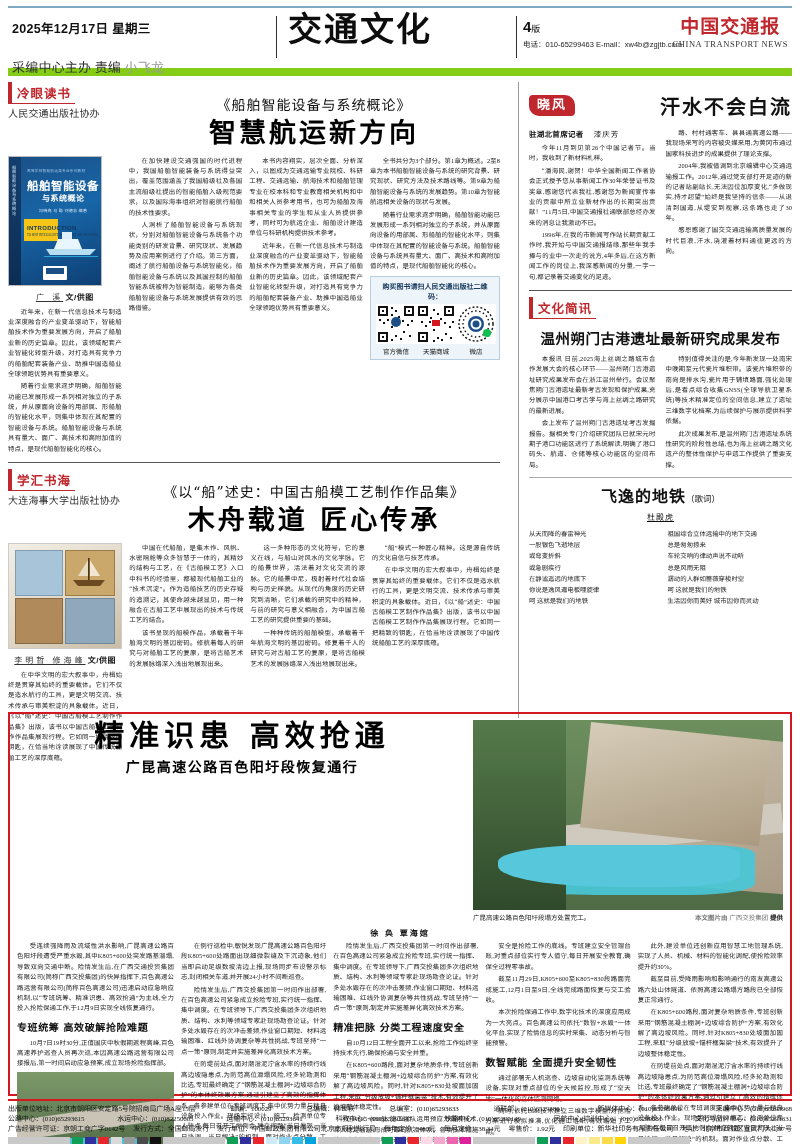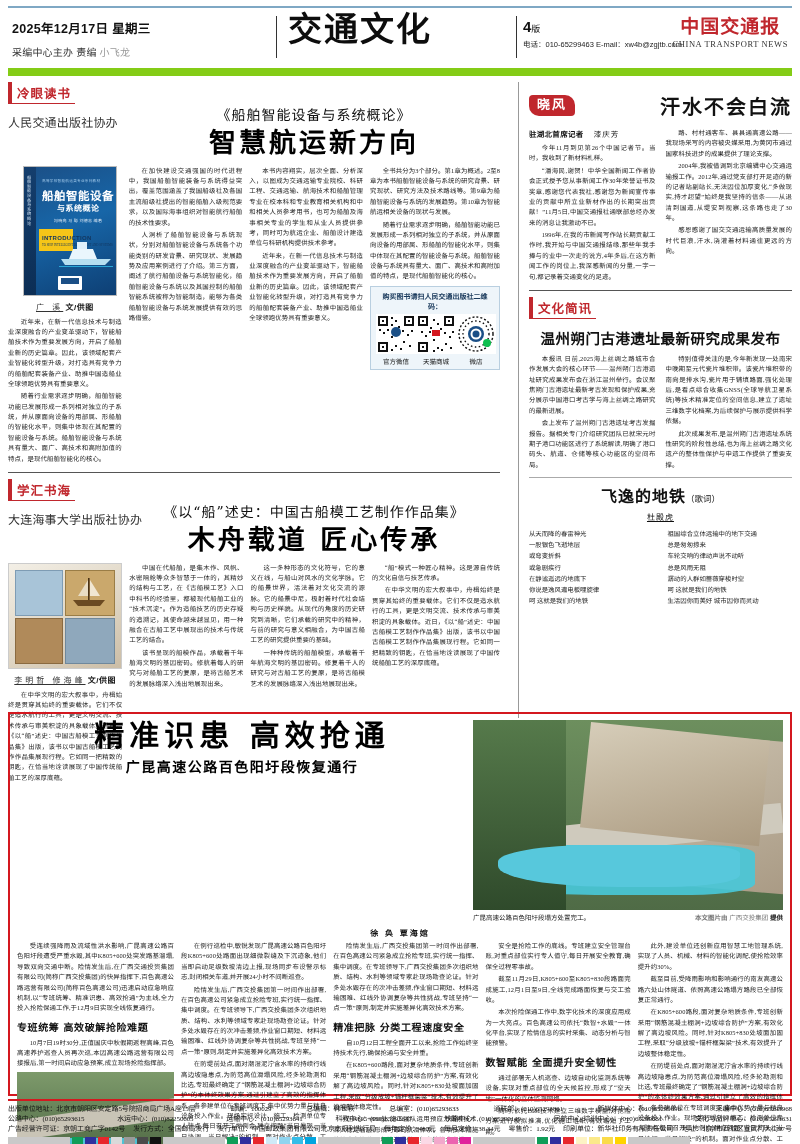--- a/index.html
+++ b/index.html
@@ -8,21 +8,21 @@
     font-family:"Liberation Serif","DejaVu Serif",serif;
     color:#111;overflow:hidden;position:relative;
   }
   .page{width:800px;height:1144px;position:relative;box-sizing:border-box;padding:0 8px;}
 
   
   .masthead{position:relative;height:62px;border-bottom:8px solid #84cc16;margin-top:6px;}
   .masthead:before{content:"";position:absolute;left:0;right:0;top:0;height:2px;background:#7fa8c4;}
   .mh-left{position:absolute;left:4px;top:12px;width:260px;}
   .mh-date{font-family:"Liberation Sans",sans-serif;font-weight:bold;font-size:12.5px;letter-spacing:.3px;color:#111;}
-  .mh-sub{font-family:Liberation Sans, sans-serif;font-size:10px;color:#333;margin-top:7px;letter-spacing:.2px;}
+  .mh-sub{font-family:Liberation Serif, serif;font-size:13px;color:#333;margin-top:20px;letter-spacing:.2px;}
   .mh-sub .faint{color:#999;}
   .mh-divider{position:absolute;left:268px;top:10px;width:1px;height:42px;background:#333;}
   .mh-title{position:absolute;left:280px;top:6px;font-family:"DejaVu Serif",serif;font-weight:bold;font-size:34px;letter-spacing:2px;line-height:1;color:#0d0d0d;}
   .mh-divider2{position:absolute;left:508px;top:10px;width:1px;height:42px;background:#333;}
   .mh-ver{position:absolute;left:515px;top:12px;font-family:"Liberation Sans",sans-serif;}
   .mh-ver b{font-size:15px;font-weight:bold;}
   .mh-ver span{font-size:9px;}
   .mh-contact{position:absolute;left:515px;top:32px;font-family:"Liberation Sans",sans-serif;font-size:7.5px;color:#222;}
   .mh-brand{position:absolute;right:4px;top:10px;text-align:center;}
   .mh-brand .cn{font-family:"DejaVu Serif",serif;font-weight:bold;font-size:19px;color:#c0272d;letter-spacing:1px;line-height:1.1;}
@@ -30,28 +30,28 @@
 
   
   .body-wrap{display:flex;gap:4px;margin-top:6px;height:636px;}
   .col-left{width:500px;padding-right:8px;box-sizing:border-box;}
   .vrule{width:1px;background:#999;margin:0 6px;}
   .col-right{width:277px;box-sizing:border-box;margin-top:9px;}
 
   
   .sec-label{display:inline-block;font-family:"DejaVu Serif",serif;font-weight:bold;font-size:12.5px;color:#c0272d;
     border-left:4px solid #c0272d;padding:1px 4px 1px 5px;border-bottom:1.5px solid #c0272d;letter-spacing:1px;}
-  .sec-org{font-family:"Liberation Sans",sans-serif;font-size:12px;color:#333;margin-top:9px;letter-spacing:.2px;}
+  .sec-org{font-family:"Liberation Sans",sans-serif;font-size:10px;color:#333;margin-top:1px;letter-spacing:.2px;}
 
   .art-kicker{text-align:center;font-family:"DejaVu Serif",serif;font-size:14px;letter-spacing:1px;color:#111;}
   .art-head{text-align:center;font-family:"DejaVu Sans",sans-serif;font-weight:bold;font-size:27px;letter-spacing:3px;color:#000;margin-top:4px;line-height:1.1;}
 
   
   .bookcover{width:92px;height:128px;border:1px solid #bbb;position:relative;overflow:hidden;
-    background:linear-gradient(160deg,#1b4f86 0%,#1766a8 45%,#0e3f74 100%);margin-left:15px;}
+    background:linear-gradient(160deg,#1b4f86 0%,#1766a8 45%,#0e3f74 100%);}
   .bc-spine{position:absolute;left:0;top:0;bottom:0;width:12px;background:linear-gradient(180deg,#143e6d,#0c2e55);}
   .bc-spine-tx{position:absolute;left:1px;top:8px;writing-mode:vertical-rl;font-size:4.2px;color:#cfe3f5;letter-spacing:.4px;}
   .bc-tagline{position:absolute;left:18px;top:11px;right:5px;font-size:3.6px;color:#9ec8ea;letter-spacing:.3px;}
   .bc-t1{position:absolute;left:18px;top:20px;font-family:"DejaVu Sans",sans-serif;font-weight:bold;font-size:11.5px;color:#fff;letter-spacing:.5px;}
   .bc-t2{position:absolute;left:33px;top:35px;font-family:"DejaVu Sans",sans-serif;font-weight:bold;font-size:8px;color:#fff;letter-spacing:.5px;}
   .bc-auth{position:absolute;left:30px;top:50px;font-size:4px;color:#dfeaf6;letter-spacing:.3px;}
   .bc-yellow{position:absolute;left:15px;top:62px;width:34px;height:22px;background:#f5c518;}
   .bc-intro{position:absolute;left:18px;top:68px;font-family:"Liberation Sans",sans-serif;font-weight:bold;font-size:6px;color:#12365f;letter-spacing:.3px;}
   .bc-introsub{position:absolute;left:18px;top:76px;font-size:3px;color:#12365f;}
   .bc-ship{position:absolute;right:3px;bottom:28px;width:54px;height:30px;}

